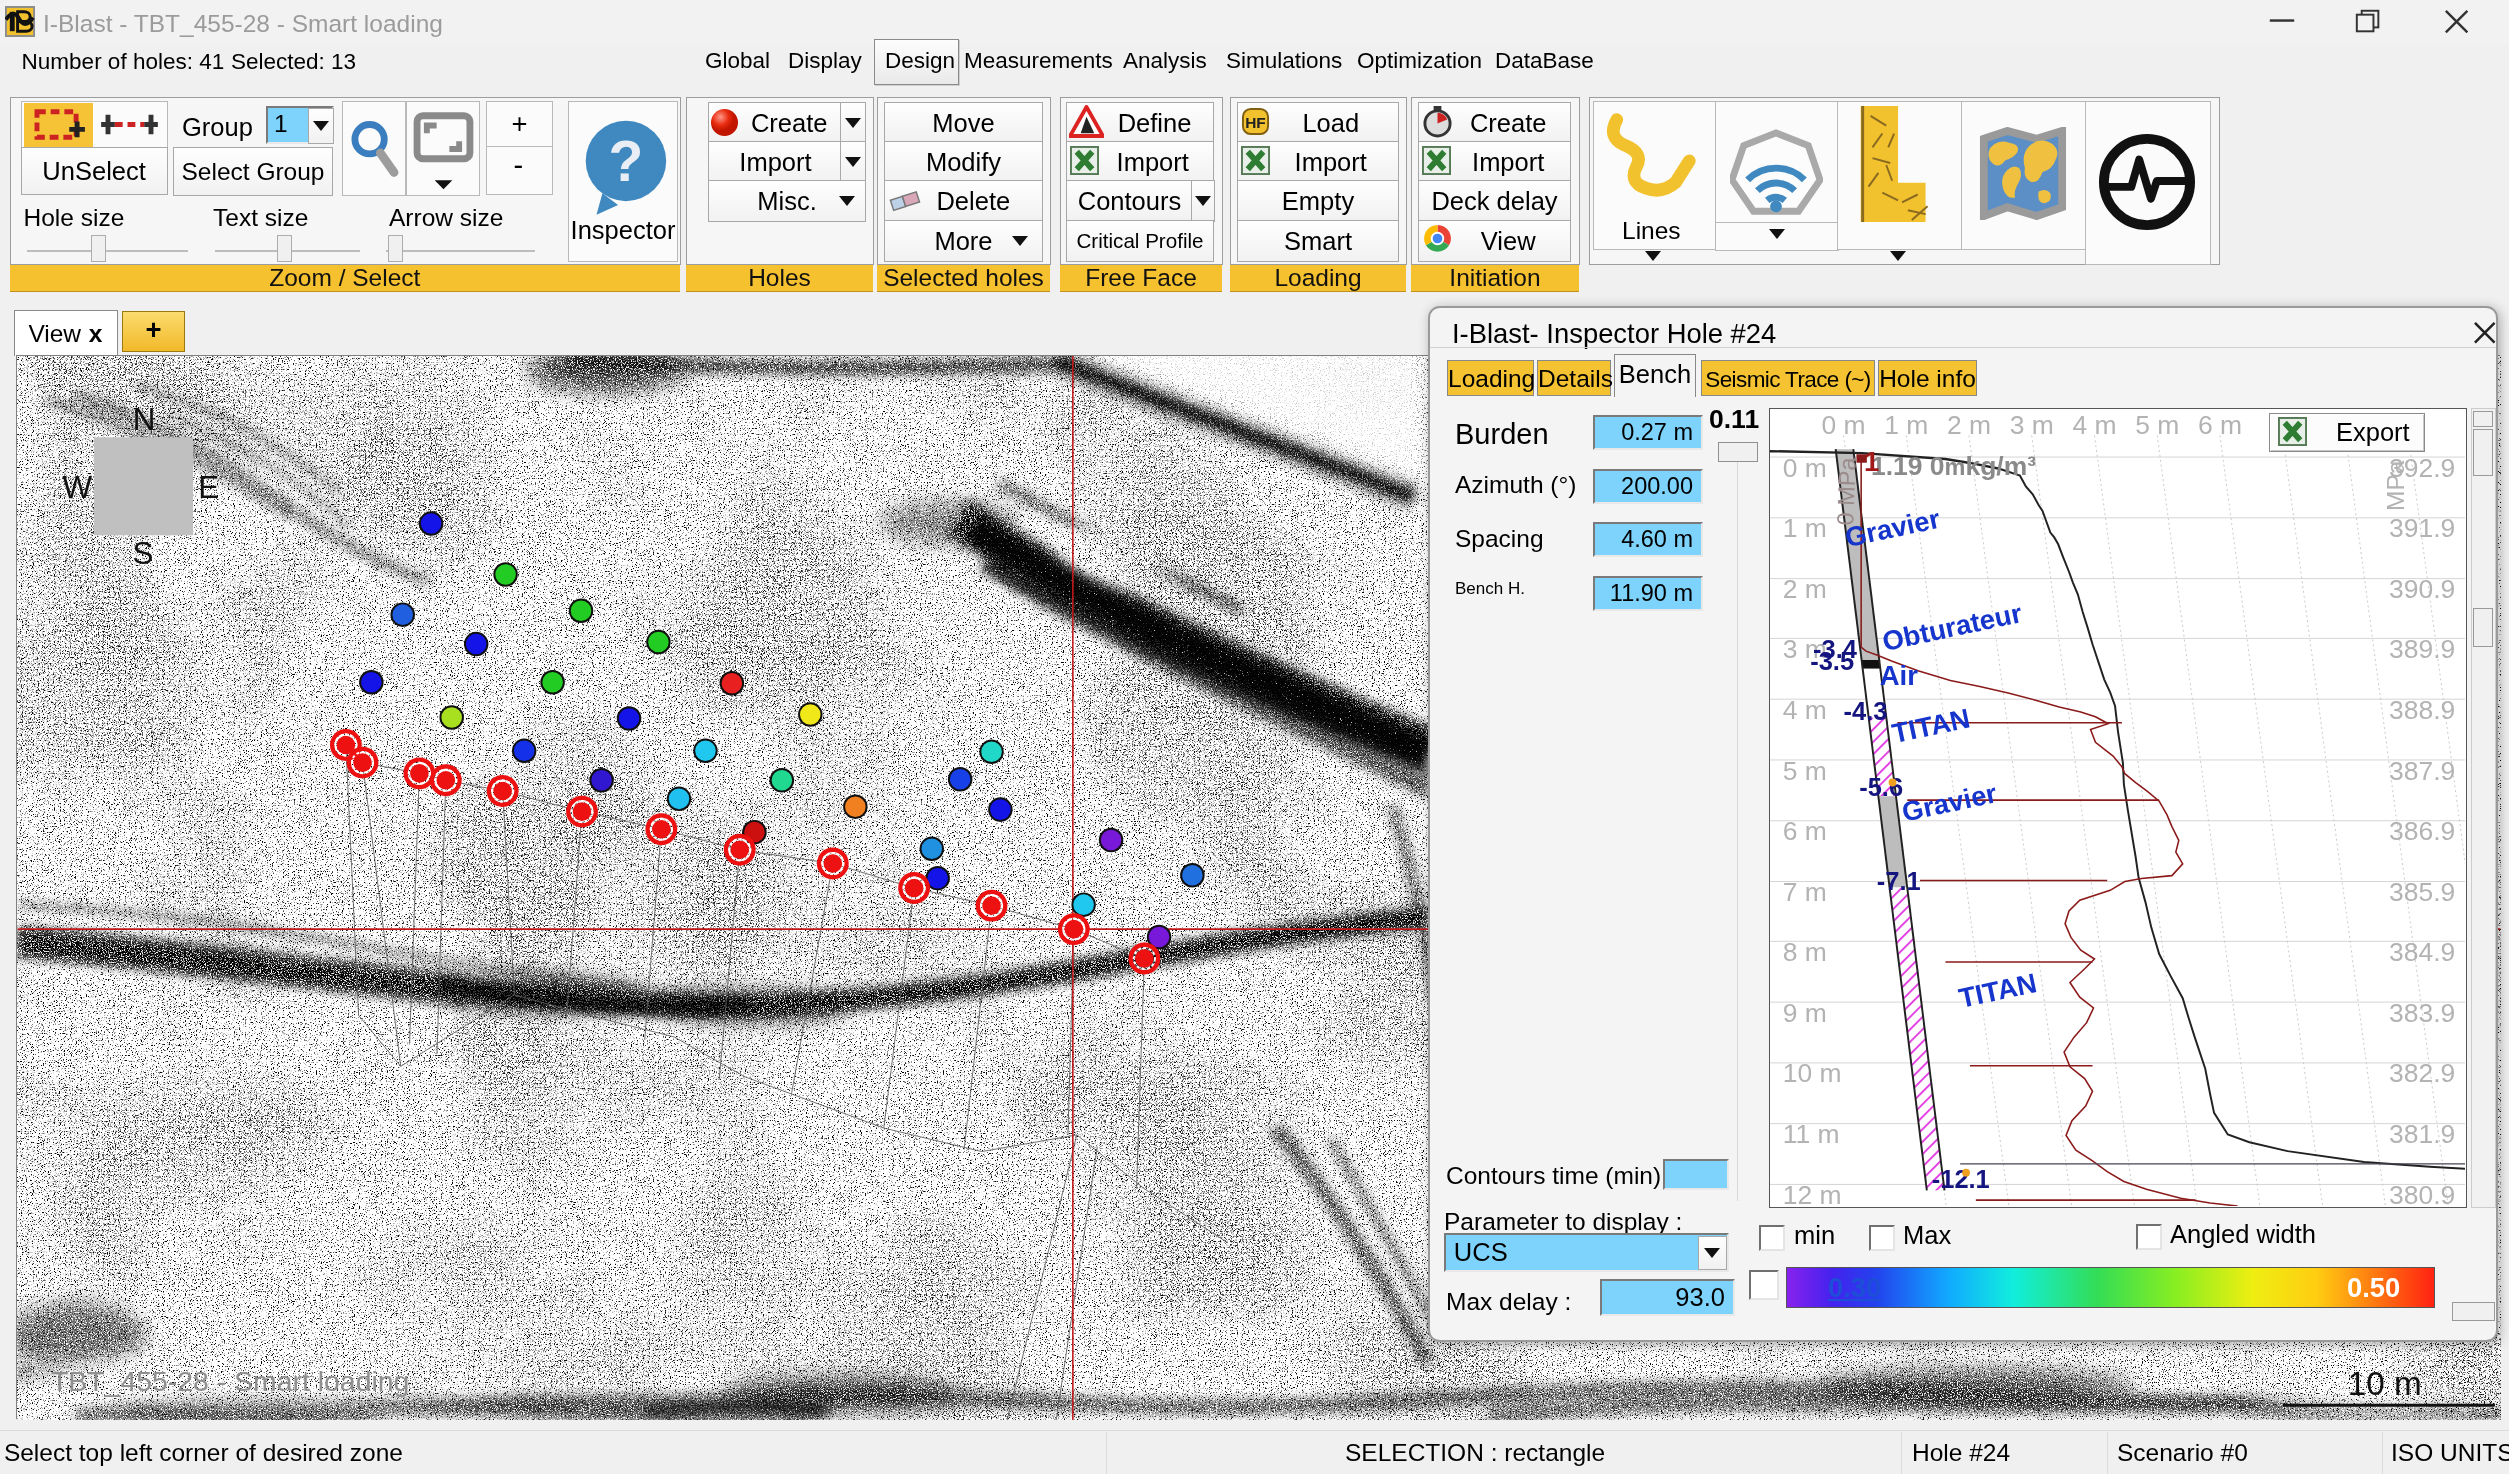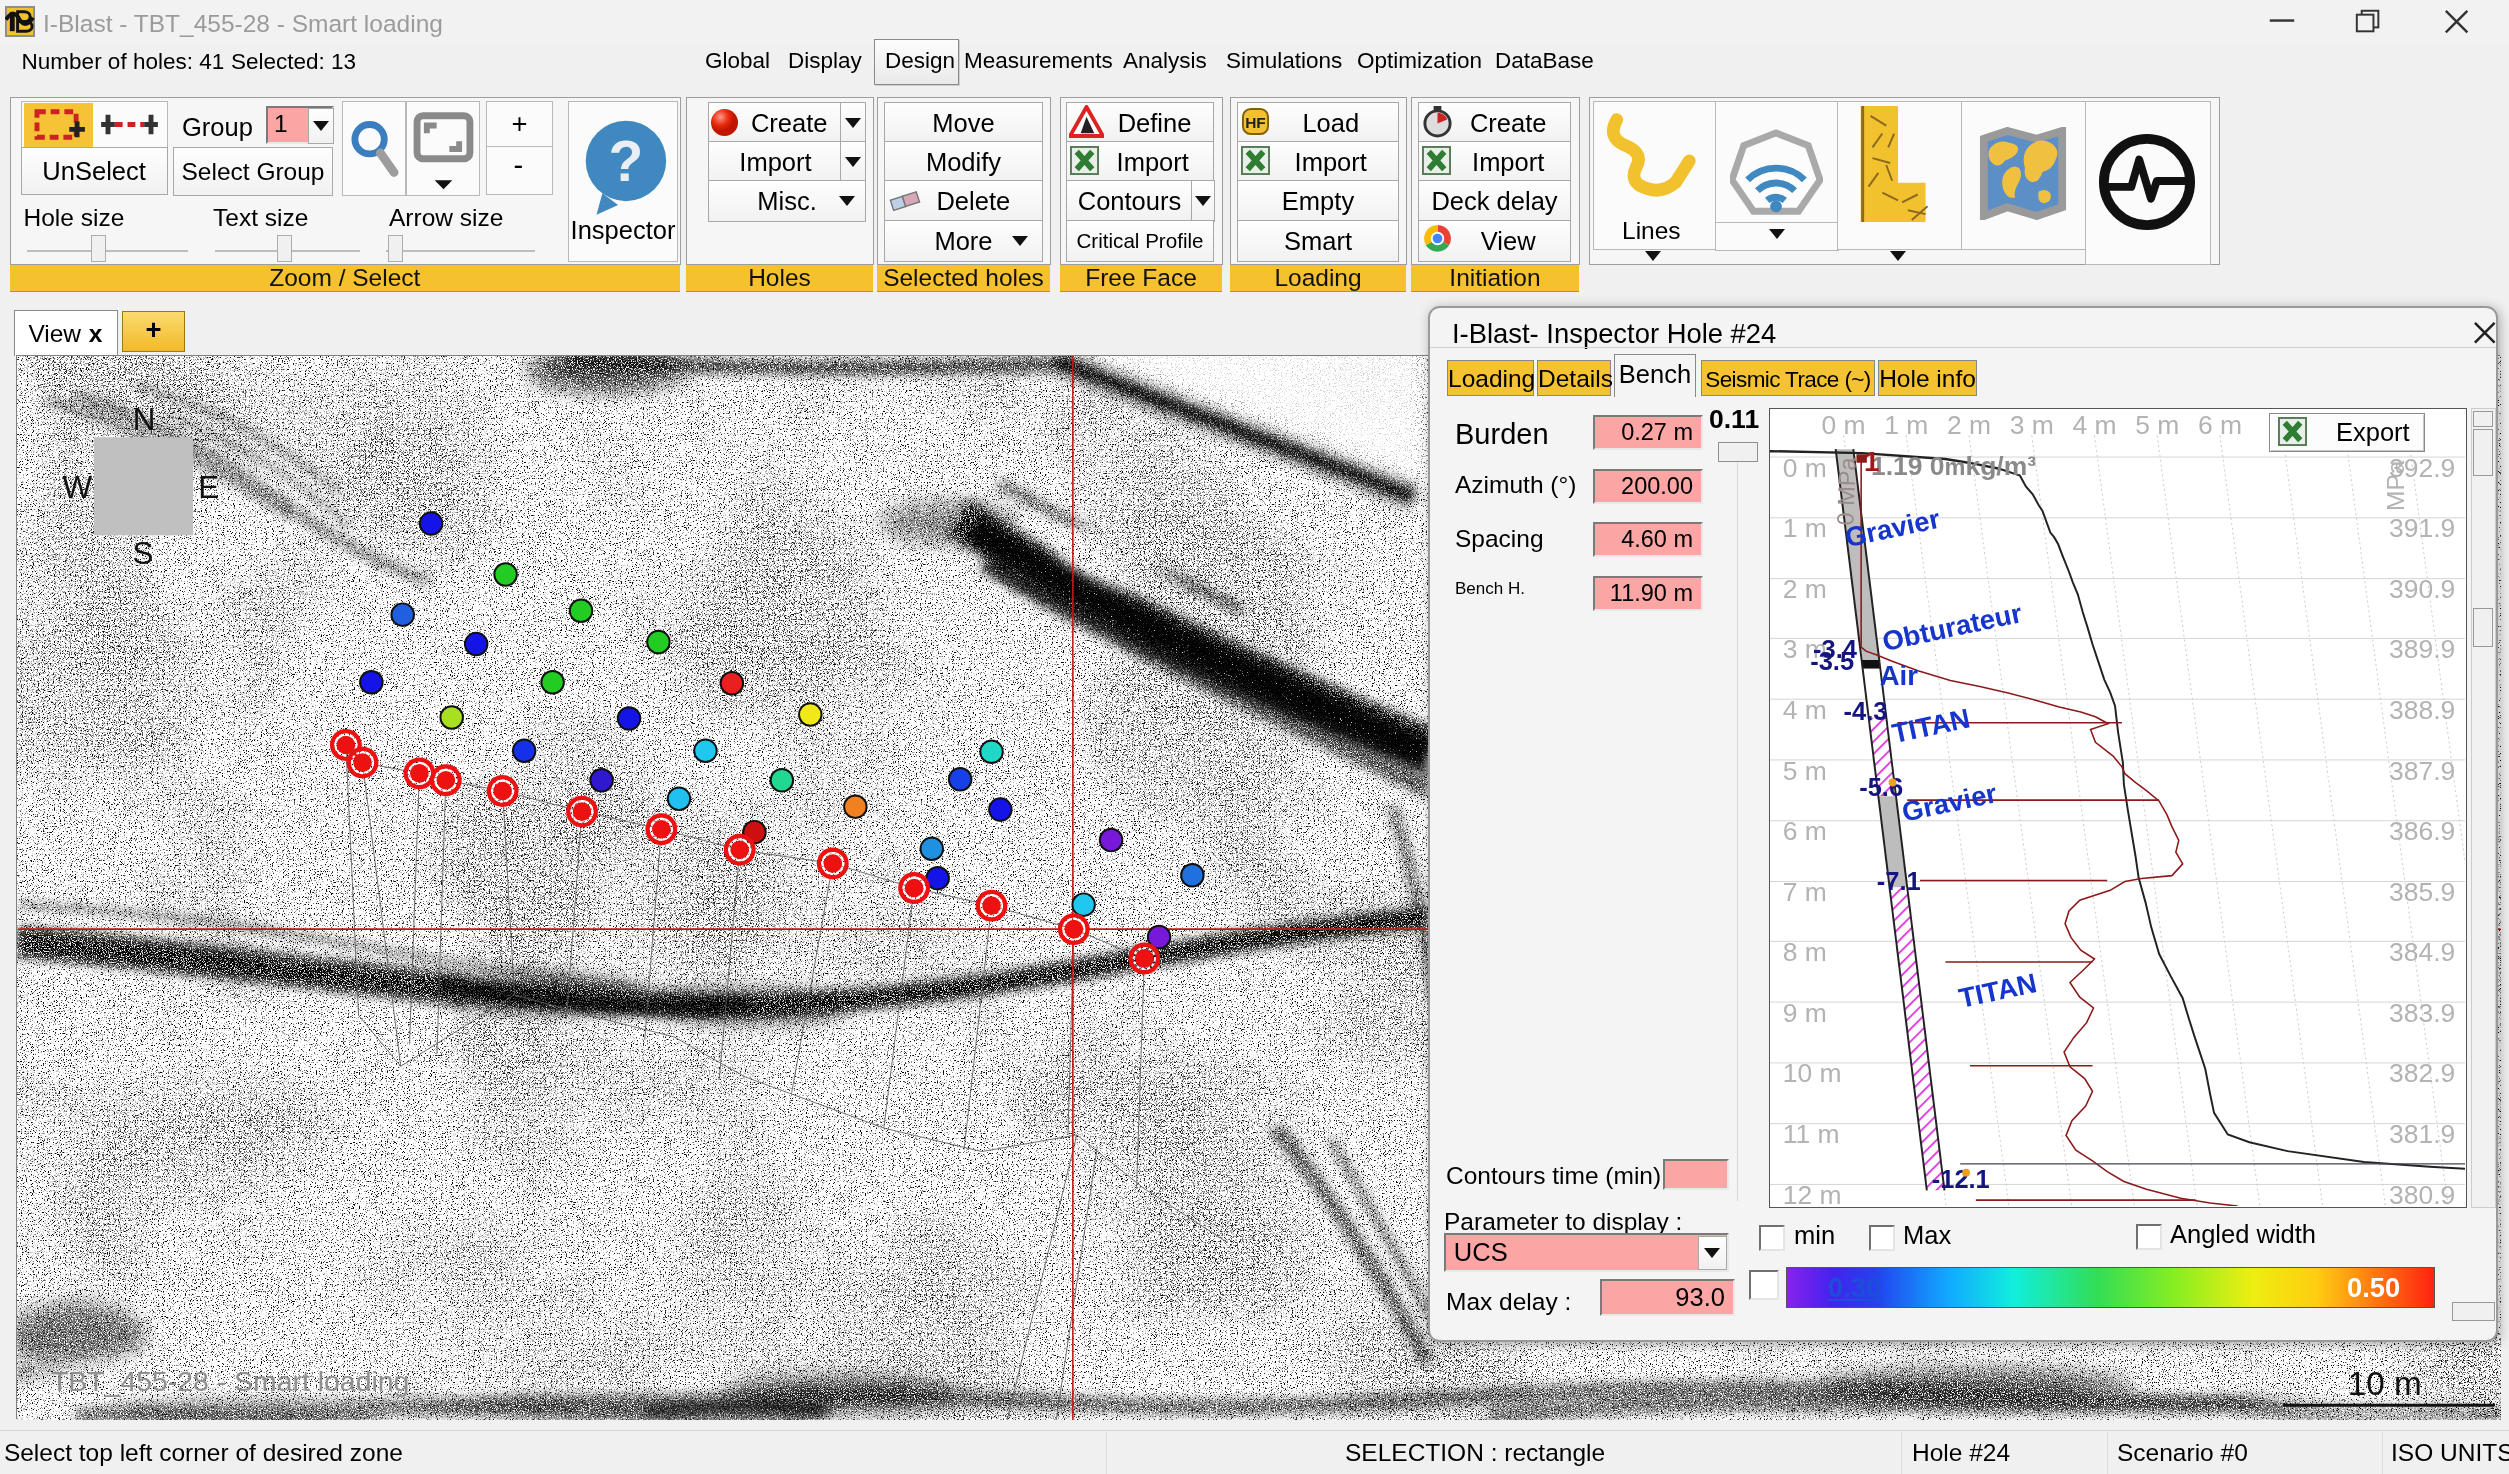--- a/index.html
+++ b/index.html
@@ -6,21 +6,21 @@
   #root{position:relative;width:2509px;height:1474px;overflow:hidden;background:#f0f0f0;
         font-family:"Liberation Sans", sans-serif;}
   .abs{position:absolute;white-space:nowrap;}
   .panel{position:absolute;background:#f6f6f6;border:1px solid #9d9d9d;}
   .cell{position:absolute;background:#fbfbfb;border:1px solid #b9b9b9;}
   .btn{position:absolute;background:linear-gradient(#fefefe,#f1f1f1);border:1px solid #a8a8a8;
        display:flex;align-items:center;justify-content:center;color:#000;}
   .band{position:absolute;background:#f6c12f;border-bottom:1px solid #c09020;color:#111;
         display:flex;align-items:center;justify-content:center;font-size:24.5px;top:265px;height:25.5px;}
   .tri{width:0;height:0;border-left:8.8px solid transparent;border-right:8.8px solid transparent;border-top:10.8px solid #111;}
-  .sunken{background:#fca5a5;border-top:2px solid #7a7a7a;border-left:2px solid #7a7a7a;
+  .sunken{background:#7dd3fc;border-top:2px solid #7a7a7a;border-left:2px solid #7a7a7a;
           border-bottom:2px solid #e8e8e8;border-right:2px solid #e8e8e8;}
   .cb{position:absolute;width:21.6px;height:21.6px;background:#fff;border-top:2px solid #707070;border-left:2px solid #707070;border-bottom:2px solid #e4e4e4;border-right:2px solid #e4e4e4;}
 </style>
 </head>
 <body>
 <div id="root">
 
 <div class="abs" style="left:0;top:0;width:2509px;height:45px;background:#f2f2f2;"></div>
 <div class="abs" style="left:4.9px;top:5.9px;width:30px;height:31px;">
 <svg width="30" height="31" viewBox="0 0 31 32">

